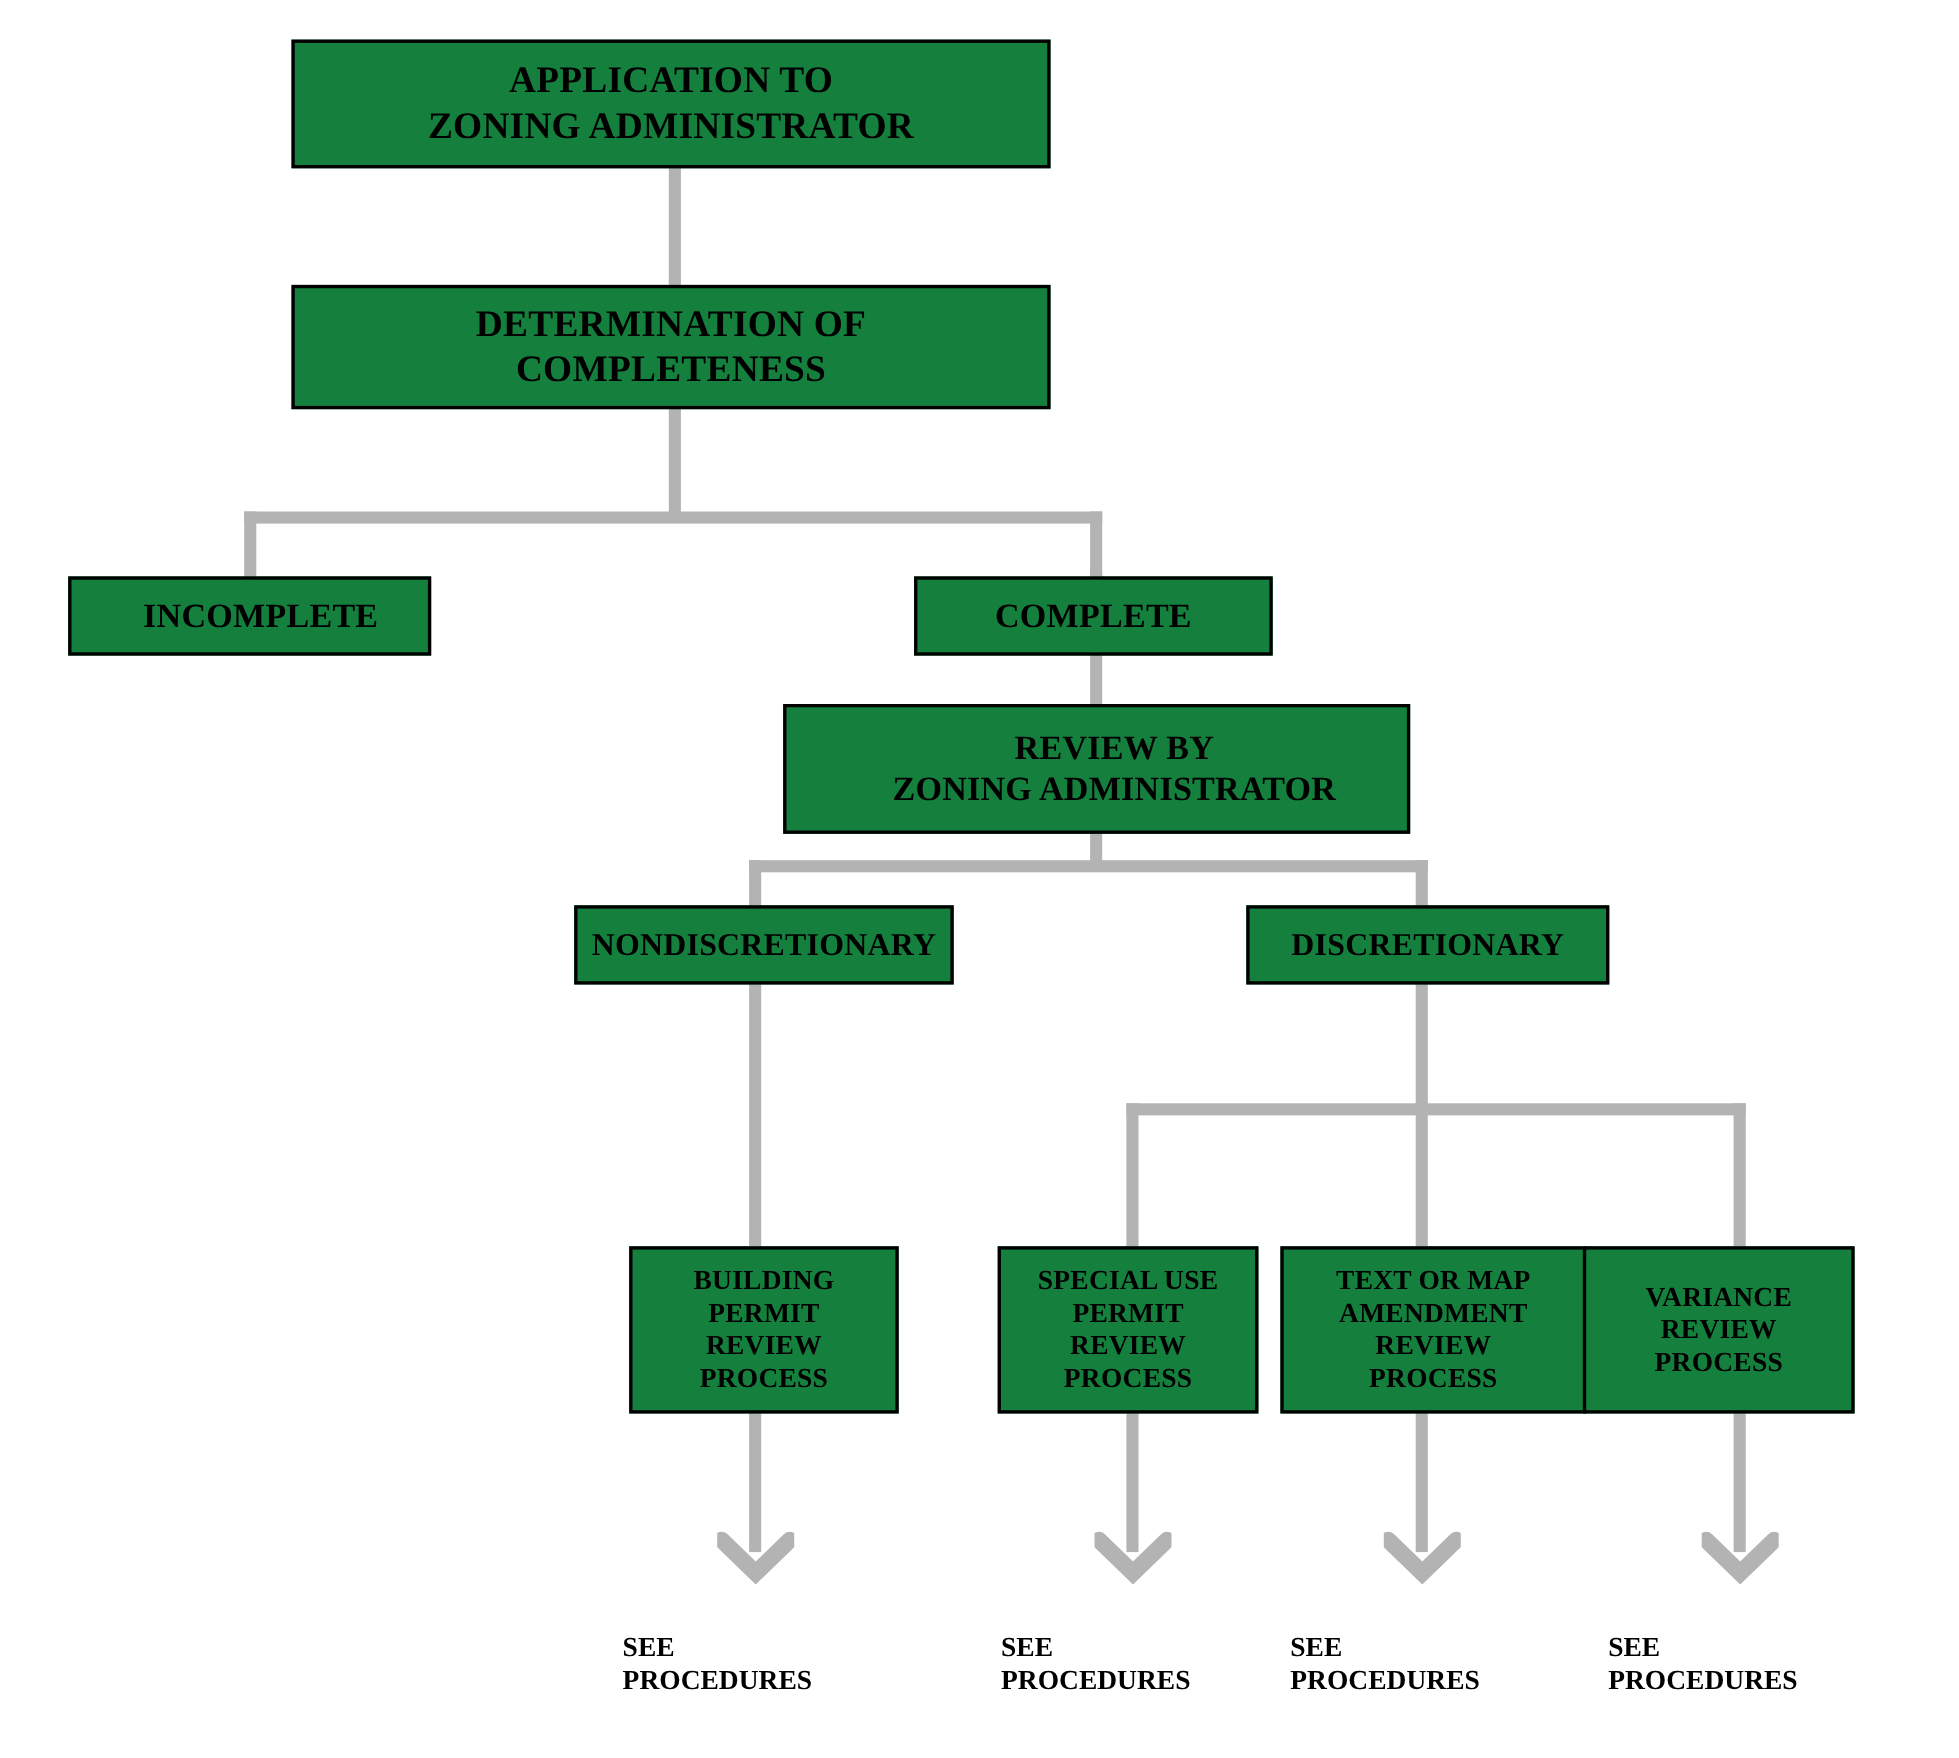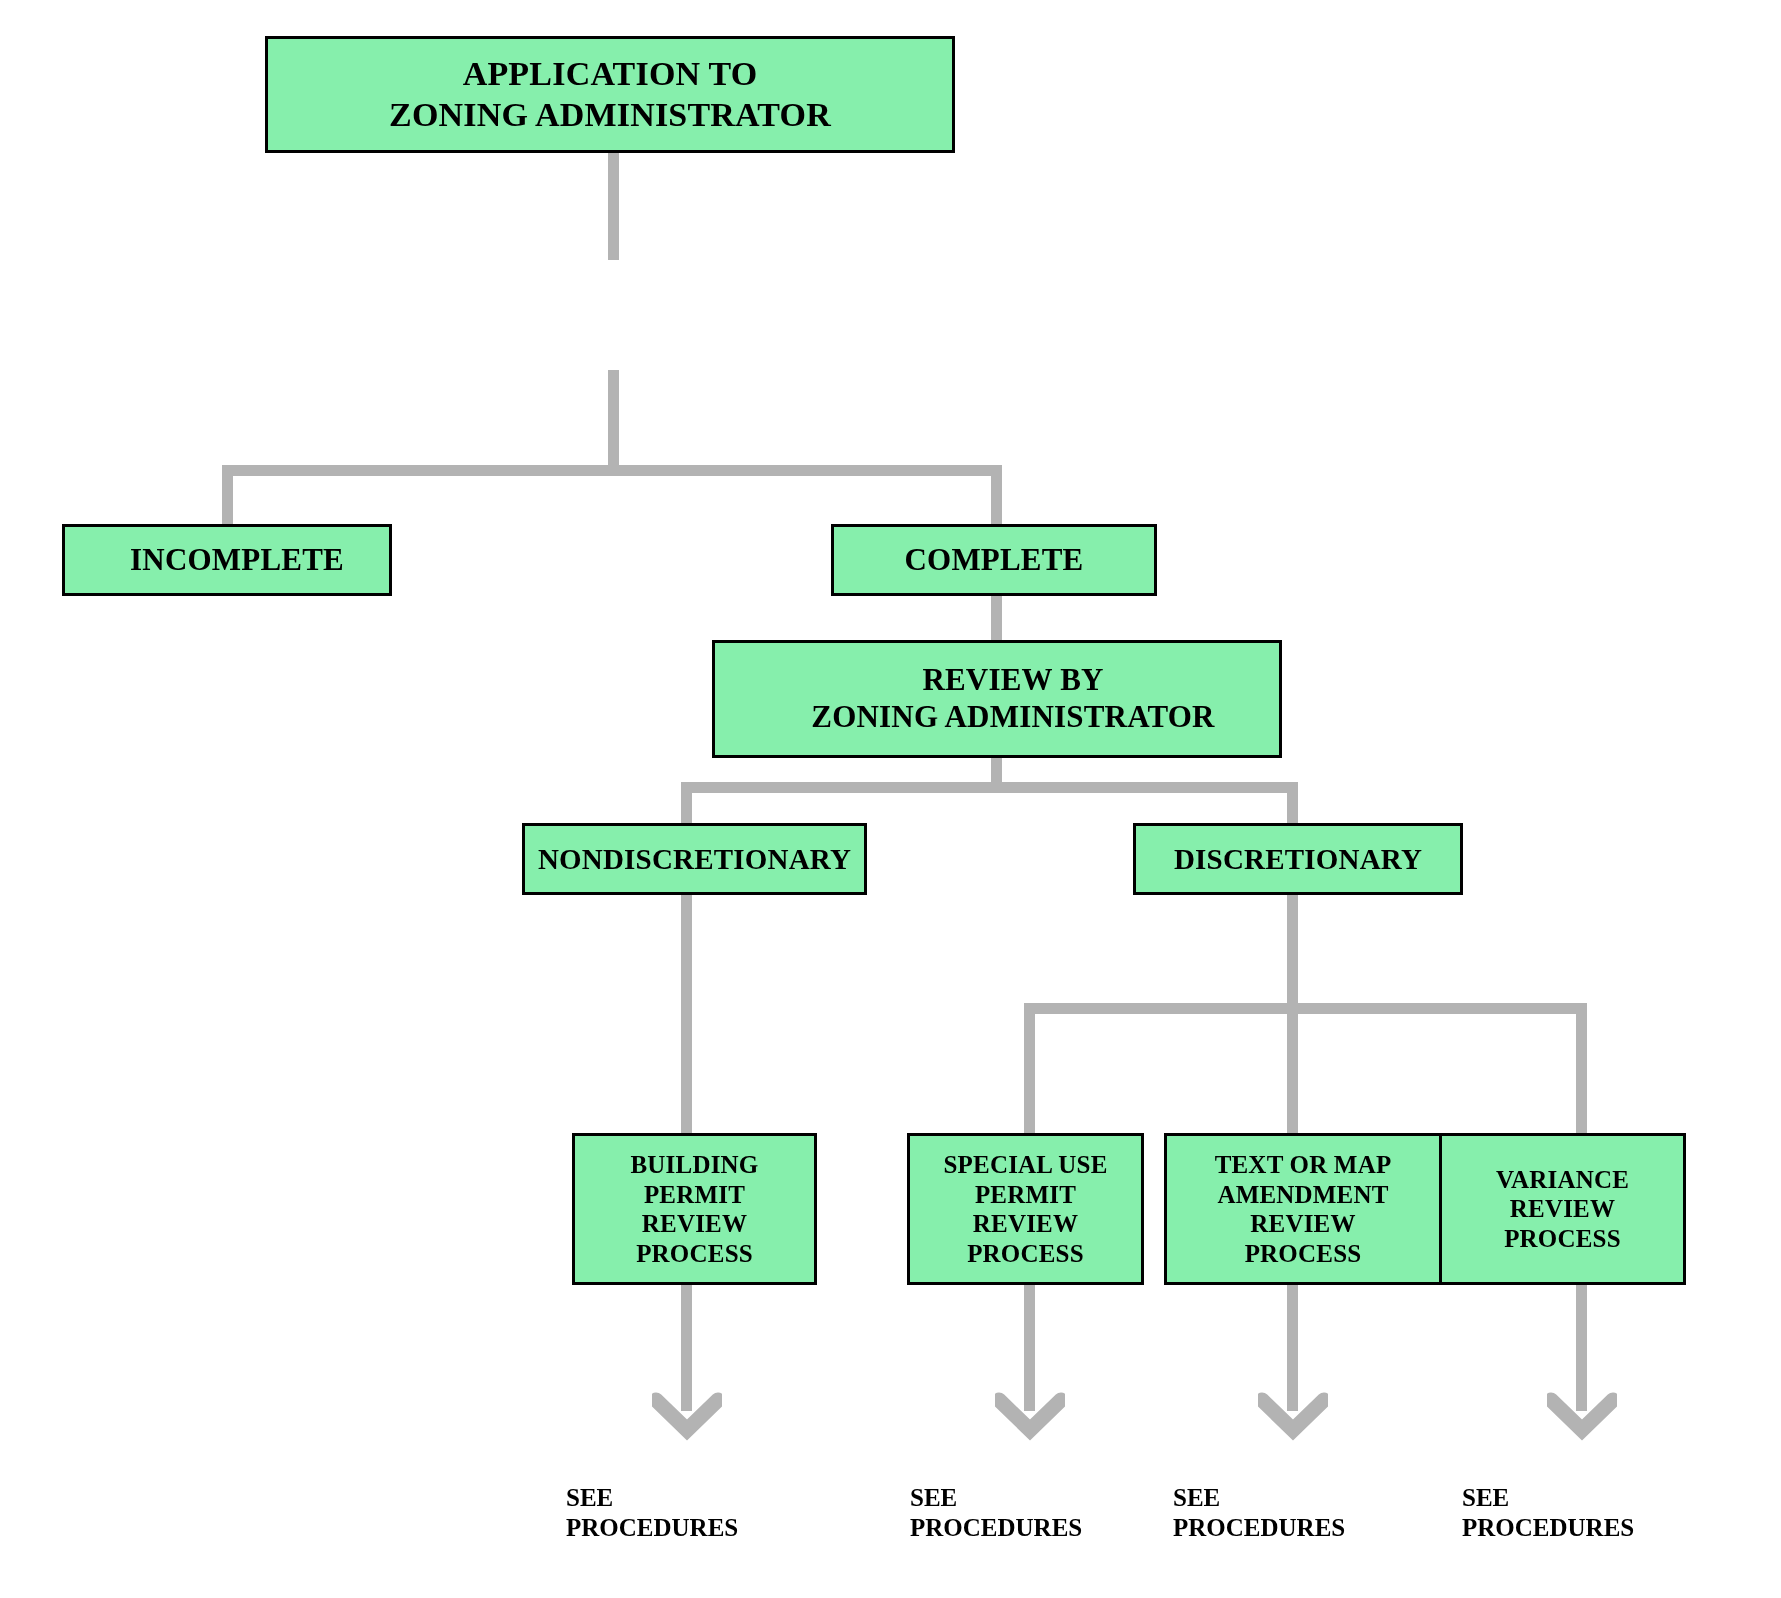--- a/index.html
+++ b/index.html
@@ -14,21 +14,21 @@
     position: relative;
     width: 1781px;
     height: 1598px;
     background: #ffffff;
     overflow: hidden;
   }
   .node {
     position: absolute;
     box-sizing: border-box;
     border: 3px solid #000000;
-    background: #86efac;
+    background: #15803d;
     display: flex;
     align-items: center;
     justify-content: center;
     z-index: 3;
   }
   .node .label {
     text-align: center;
     font-weight: bold;
     color: #000000;
     line-height: 1.18;
@@ -113,20 +113,24 @@
     <svg width="70" height="52" viewBox="0 0 70 52">
       <path d="M4 10 L35 40 L66 10" fill="none" stroke="#b3b3b3" stroke-width="15" stroke-linecap="round" stroke-linejoin="miter"></path>
     </svg>
   </div>
 
   <div class="node sz-xl" style="left:265px; top:36px; width:690px; height:117px;">
     <span class="label">APPLICATION TO
 ZONING ADMINISTRATOR</span>
   </div>
 
+  <div class="node sz-xl" style="left:265px; top:259px; width:690px; height:113px;">
+    <span class="label">DETERMINATION OF
+COMPLETENESS</span>
+  </div>
 
   <div class="node sz-lg" style="left:62px; top:524px; width:330px; height:72px;padding-left:20px;">
     <span class="label">INCOMPLETE</span>
   </div>
 
   <div class="node sz-lg" style="left:831px; top:524px; width:326px; height:72px;">
     <span class="label">COMPLETE</span>
   </div>
 
   <div class="node sz-lg" style="left:712px; top:640px; width:570px; height:118px;padding-left:32px;">

